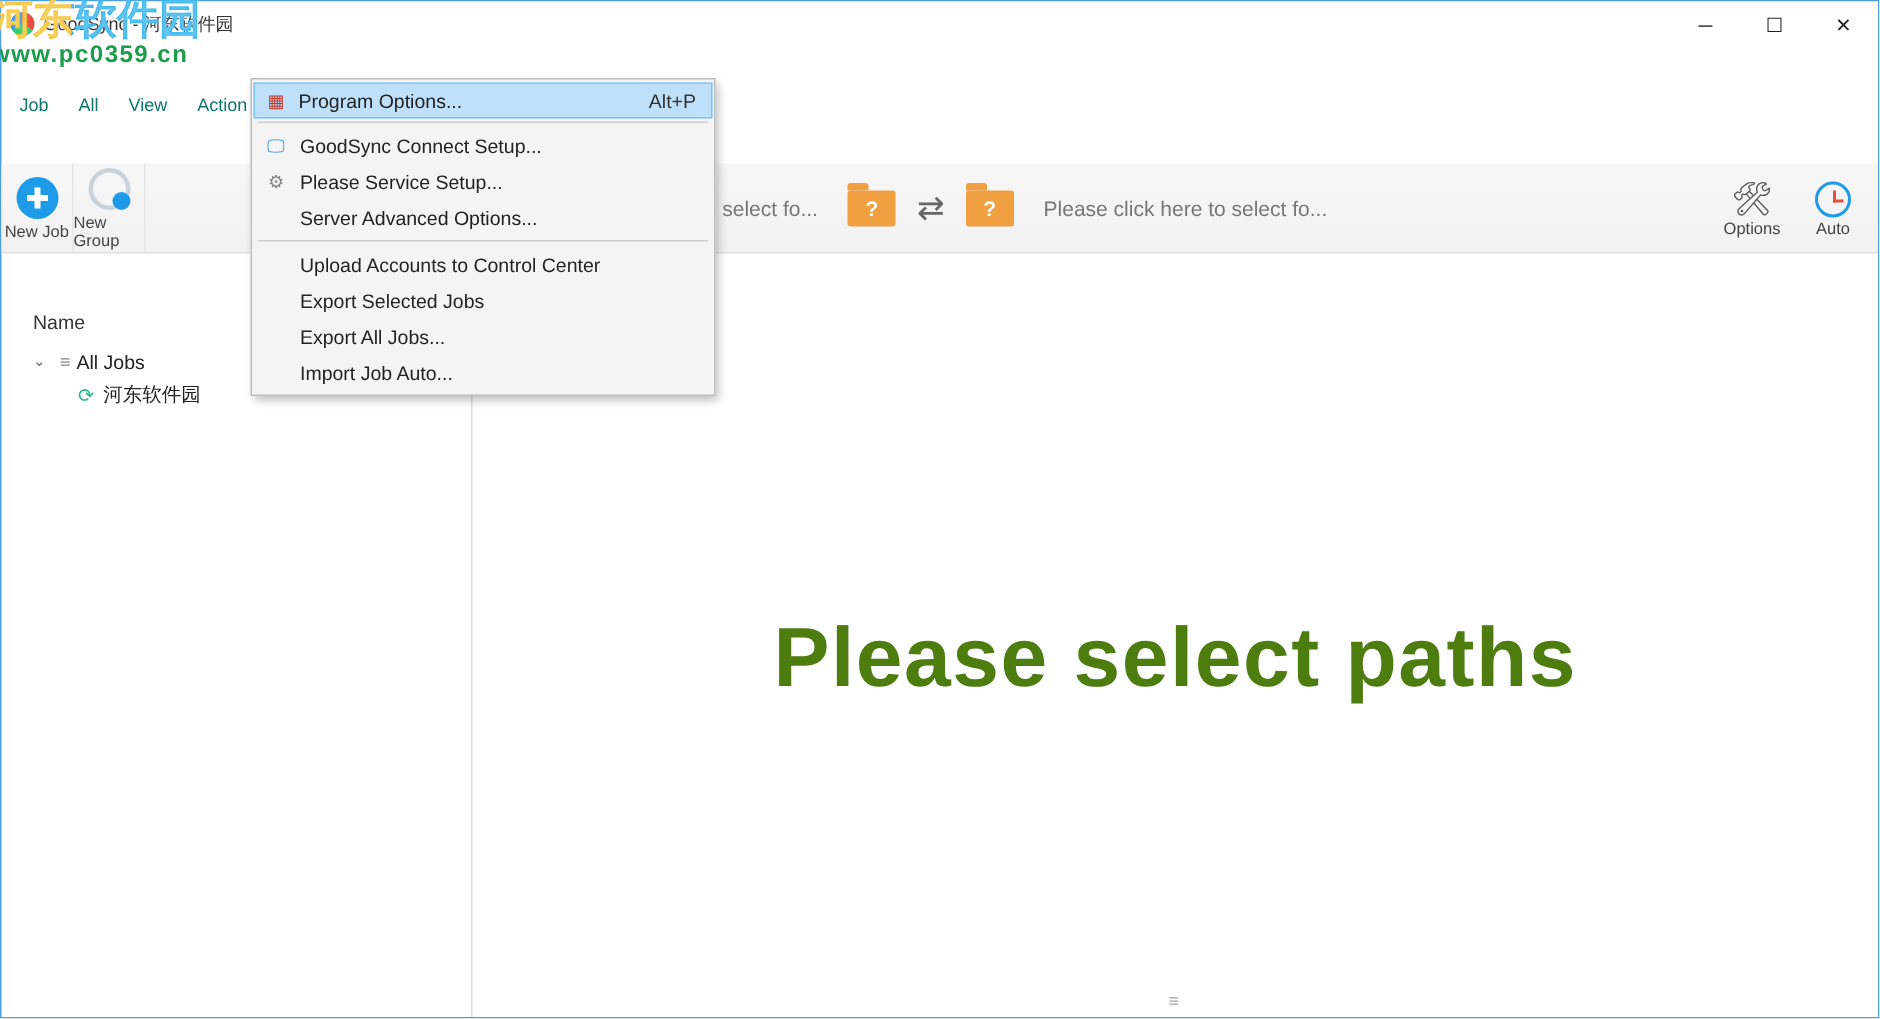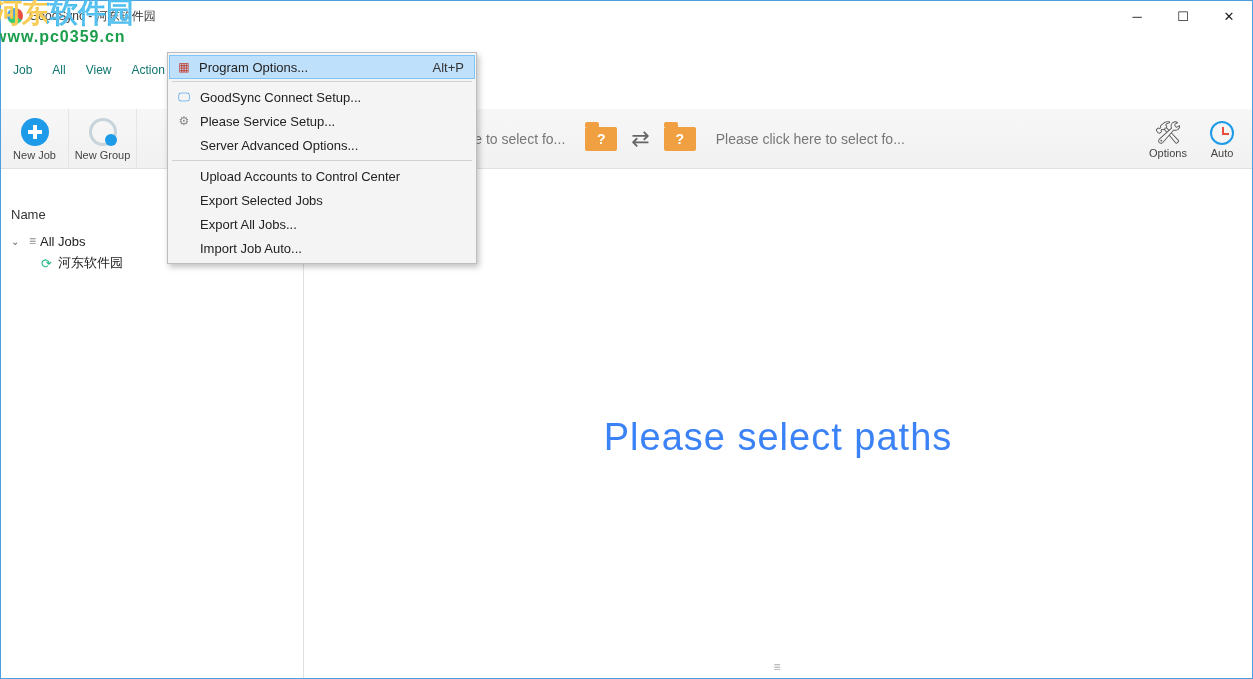--- a/index.html
+++ b/index.html
@@ -11,21 +11,21 @@
 .titlebar .app-icon { width: 16px; height: 16px; margin-right: 6px; border-radius: 50%; background: conic-gradient(#e74c3c 0 120deg, #2ecc71 120deg 240deg, #3498db 240deg 360deg); }
 .titlebar .title-text { flex: 0 0 auto; }
 .titlebar .spacer { flex: 1; }
 .win-btn { width: 46px; height: 30px; display: flex; align-items: center; justify-content: center; font-size: 13px; color: #222; }
 
 .menubar { height: 22px; display: flex; align-items: stretch; font-size: 12px; padding-left: 2px; position: relative; z-index: 5; }
 .menu-item { padding: 0 10px; display: flex; align-items: center; color: #0f766e; }
 .menu-item.active { background: #2f8fe0; color: #fff; }
 
 .toolbar { height: 60px; background: linear-gradient(#f7f7f7,#f1f1f1); border-bottom: 1px solid #e0e0e0; display: flex; align-items: center; position: relative; }
-.tool-btn { width: 68px; height: 60px; display: flex; flex-direction: column; align-items: center; justify-content: center; font-size: 11px; color: #444; border-right: 1px solid #e5e5e5; }
+.tool-btn { width: 48px; height: 60px; display: flex; flex-direction: column; align-items: center; justify-content: center; font-size: 11px; color: #444; border-right: 1px solid #e5e5e5; }
 .tool-btn .ico { width: 30px; height: 30px; margin-bottom: 2px; display:flex; align-items:center; justify-content:center; }
 .plus-circle { width:28px; height:28px; border-radius:50%; background:#1e9be8; position:relative; }
 .plus-circle::before, .plus-circle::after { content:""; position:absolute; background:#fff; }
 .plus-circle::before { left:7px; top:12px; width:14px; height:4px; }
 .plus-circle::after  { left:12px; top:7px; width:4px; height:14px; }
 .grp-circle { width:28px; height:28px; border:3px solid #c8d4dc; border-radius:50%; position:relative; }
 .grp-circle::after { content:""; position:absolute; right:-3px; bottom:-3px; width:12px; height:12px; border-radius:50%; background:#1e9be8; color:#fff; }
 
 .path-area { flex:1; display:flex; align-items:center; justify-content:center; gap:14px; font-size:14px; color:#777; }
 .path-btn { padding:4px 6px; color:#777; white-space:nowrap; max-width:210px; overflow:hidden; text-overflow:ellipsis; }
@@ -36,31 +36,31 @@
 
 .right-tools { display:flex; align-items:center; padding-right:6px; gap:6px;}
 .rt-btn { width:48px; height:60px; display:flex; flex-direction:column; align-items:center; justify-content:center; font-size:11px; color:#444;}
 .rt-btn .ico { font-size:22px; height:28px; display:flex; align-items:center; }
 .wrench { color:#555; }
 .clock { width:24px; height:24px; border:2px solid #1e9be8; border-radius:50%; position:relative;}
 .clock::before { content:""; position:absolute; left:10px; top:4px; width:2px; height:8px; background:#e74c3c;}
 .clock::after { content:""; position:absolute; left:10px; top:10px; width:7px; height:2px; background:#e74c3c;}
 
 .body { flex:1; display:flex; min-height:0; }
-.sidebar { width:303px; border-right:1px solid #e0e0e0; display:flex; flex-direction:column; }
+.sidebar { width:303px; border-right:1px solid #e0e0e0; display:flex; flex-direction:column;margin-left:11px; }
 .sb-header { padding:10px 10px 8px 10px; font-size:13px; color:#333; }
 .tree { padding:0 6px; font-size:13px; color:#222; }
 .tree-row { display:flex; align-items:center; height:22px; gap:6px; padding-left:4px;}
 .tree-row.child { padding-left:34px;}
 .chevron { width:12px; color:#666; font-size:10px;}
 .bars-ico { color:#888; letter-spacing:-2px; font-size:12px;}
 .sync-ico { color:#2b8; font-size:13px;}
 
 .main { flex:1; display:flex; align-items:center; justify-content:center; position:relative; }
-.placeholder { font-size:38px; color:#3b82f6; font-weight:400; letter-spacing:1px;}
+.placeholder { font-size:56px; color:#4d7c0f; font-weight:700; letter-spacing:1px;}
 .grip { position:absolute; bottom:4px; left:50%; transform:translateX(-50%); color:#aaa; font-size:12px; letter-spacing:2px;}
 
 .dropdown { position:absolute; left:167px; top:52px; width:310px; background:#f4f4f4; border:1px solid #bdbdbd; box-shadow:2px 3px 6px rgba(0,0,0,.25); padding:3px 2px; z-index:10; font-size:13px;}
 .dd-item { height:24px; display:flex; align-items:center; padding:0 10px 0 30px; position:relative; color:#222;}
 .dd-item.hl { background:#bfe0fb; border:1px solid #7fc4f5; margin:-1px; padding-left:29px;}
 .dd-item .dd-ico { position:absolute; left:6px; width:16px; text-align:center; font-size:12px;}
 .dd-item .shortcut { margin-left:auto; color:#333;}
 .dd-sep { height:1px; background:#d0d0d0; margin:3px 2px;}
 .ico-red { color:#c0392b;}
 .ico-blue { color:#2f8fe0;}

